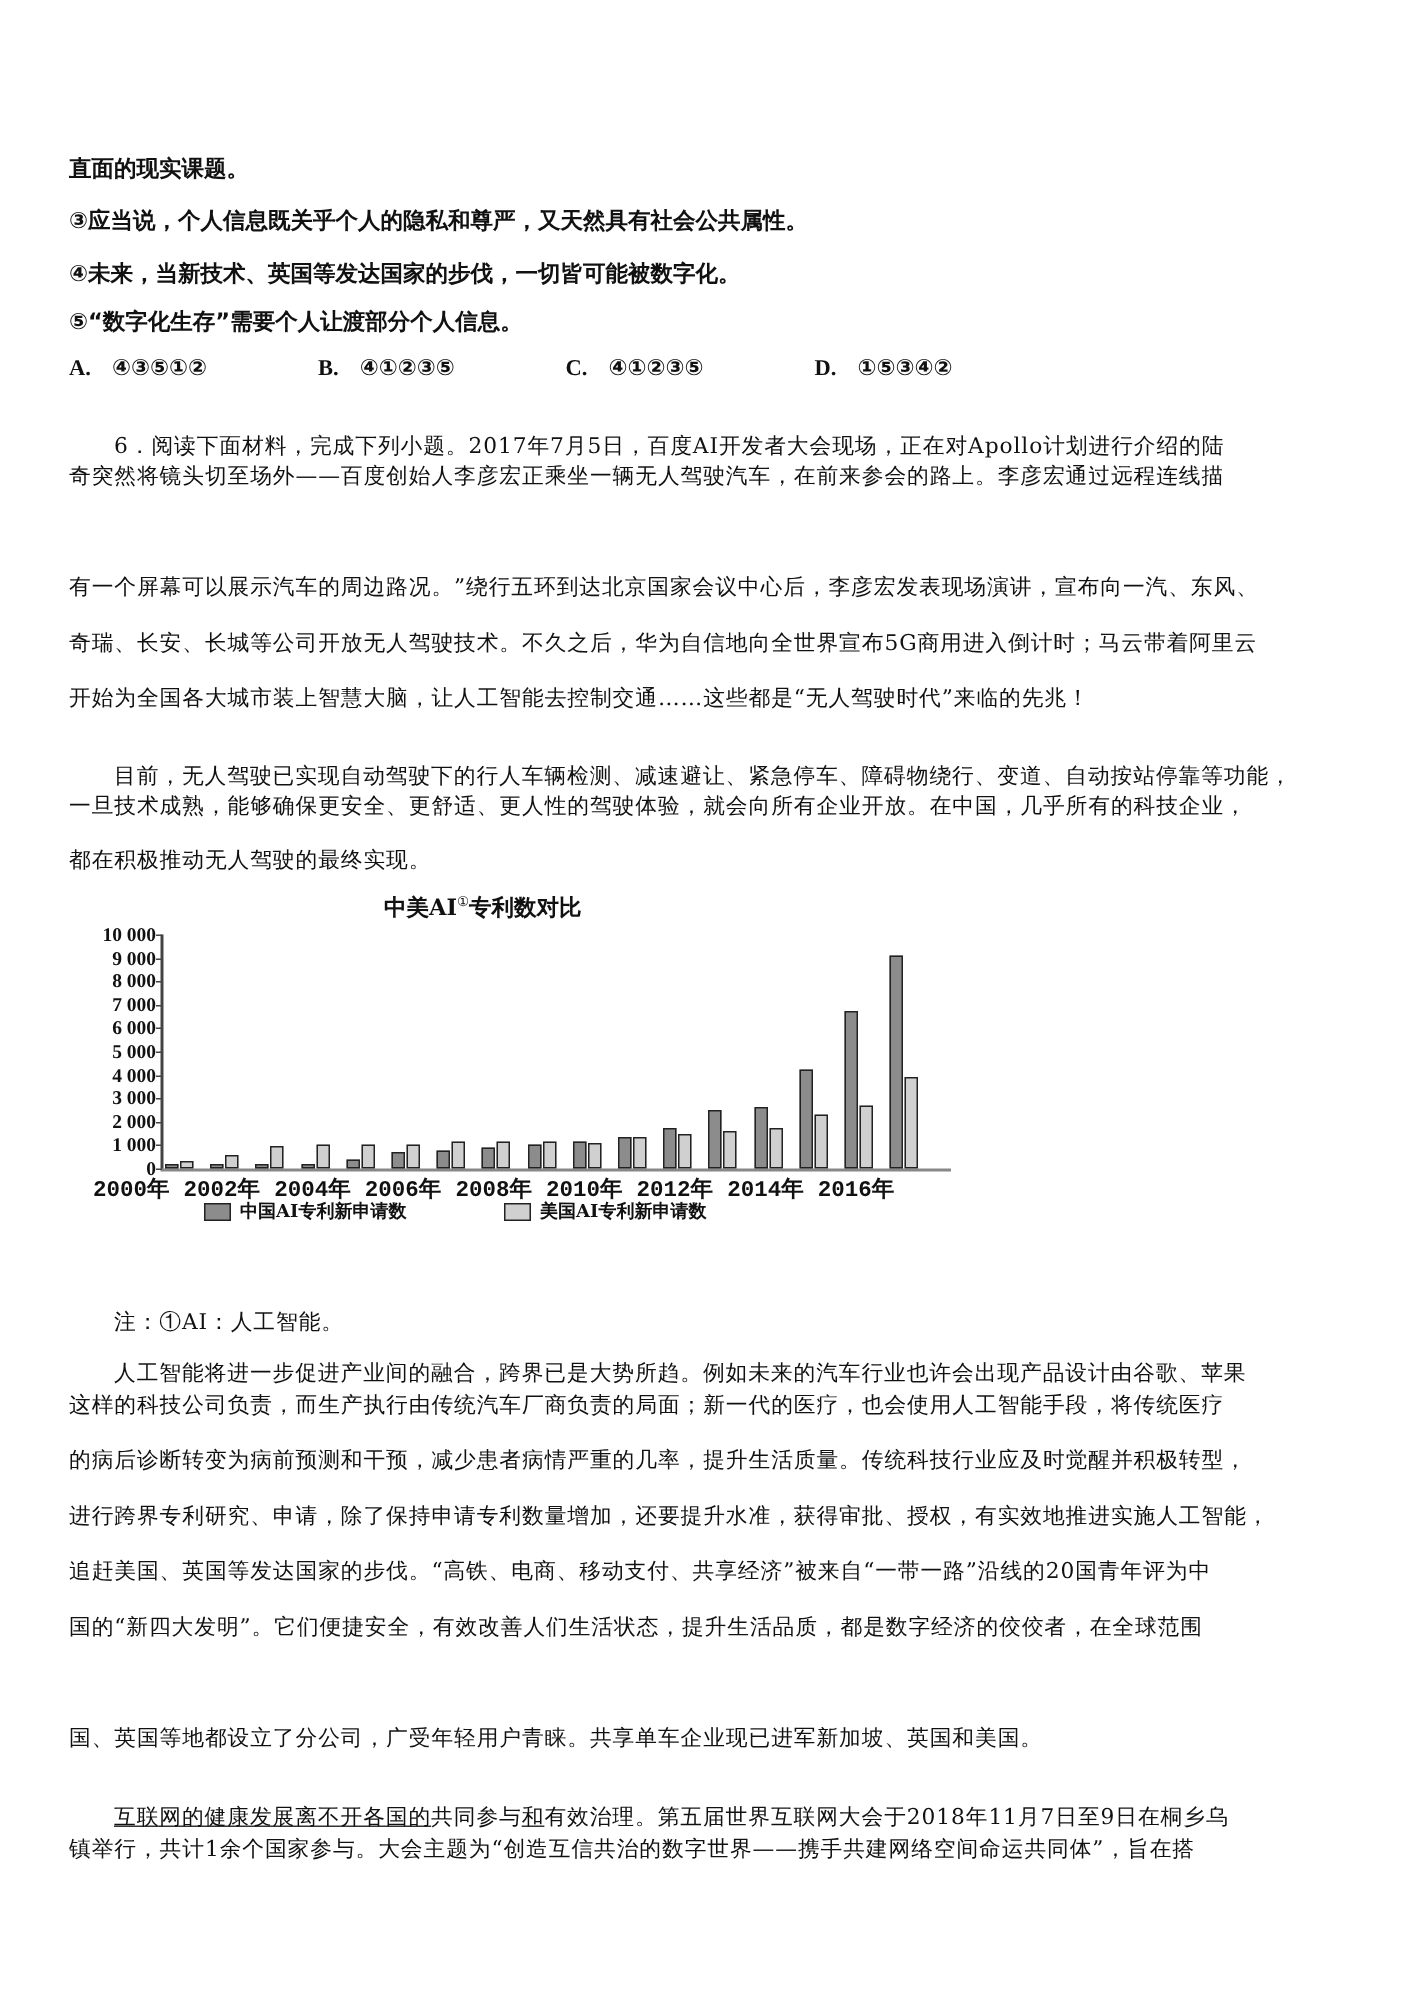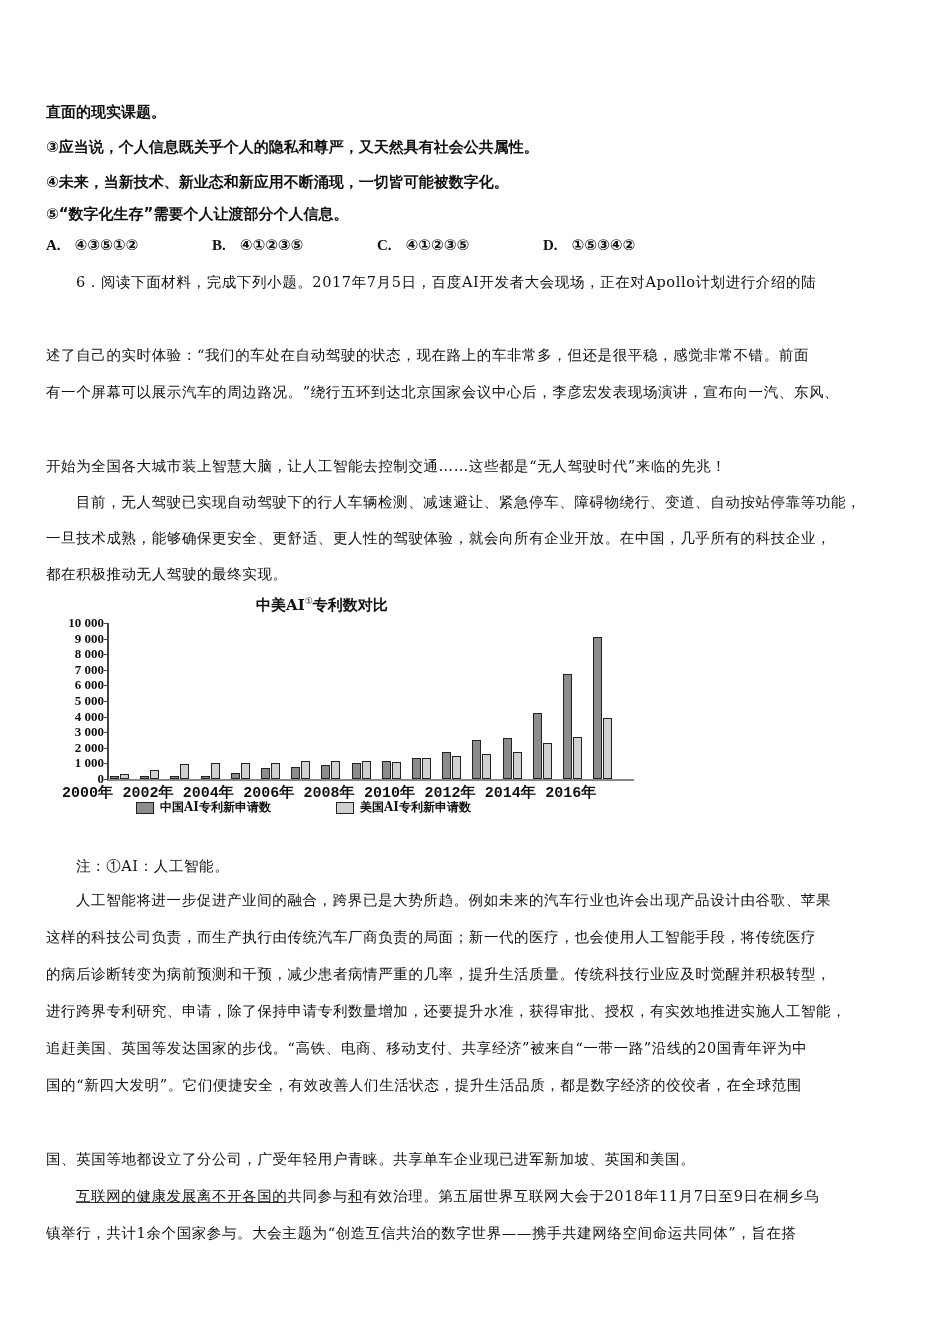--- a/index.html
+++ b/index.html
@@ -2,21 +2,21 @@
 <html><head>
 <meta charset="utf-8">
 <style>
   html, body { margin: 0; padding: 0; background: #ffffff; }
   body { width: 950px; height: 1344px; position: relative; overflow: hidden;
          font-family: "DejaVu Sans", "Liberation Sans", sans-serif; color: #111; }
   .page { position: absolute; left: 0; top: 0; width: 950px; height: 1344px; }
   .line { position: absolute; left: 46px; white-space: nowrap; font-size: 15px; line-height: 20px; }
   .bold { font-weight: bold; font-family: "DejaVu Sans", sans-serif; }
   .serif { font-family: "DejaVu Serif", "Liberation Serif", serif; font-size: 14.5px; letter-spacing: 0.6px; }
-  .indent { left: 76px; }
+  .indent { left: 76px; margin-top: 16px; }
   .options { position: absolute; left: 46px; top: 236px; font-size: 15px; font-weight: bold; font-family: "DejaVu Sans", sans-serif; }
   .opt { position: absolute; white-space: nowrap; }
   .opt .key { font-family: "Liberation Serif", serif; font-weight: bold; margin-right: 14px; }
   .u { text-decoration: underline; text-decoration-color: #333; }
   
   .chart { position: absolute; left: 46px; top: 596px; width: 590px; height: 232px; }
   .chart-title { position: absolute; left: 210px; top: 0px; font-family: "DejaVu Serif", serif; font-weight: bold; font-size: 15px; white-space: nowrap; }
   .chart-title sup { font-size: 9px; font-weight: normal; }
   .yaxis-label { position: absolute; right: 532px; font-family: "Liberation Serif", serif; font-weight: bold; font-size: 13px; line-height: 12px; text-align: right; white-space: nowrap; }
   .axis-y { position: absolute; left: 61px; top: 27px; width: 2px; height: 157px; background: #444; }
@@ -29,41 +29,42 @@
   .legend { position: absolute; top: 203px; font-family: "DejaVu Serif", serif; font-weight: bold; font-size: 12px; white-space: nowrap; display: flex; align-items: center; }
   .swatch { display: inline-block; width: 16px; height: 10px; border: 1px solid #222; margin-right: 6px; }
 </style>
 </head>
 <body>
 
 <div class="page">
 
   <div class="line bold" style="top:102px">直面的现实课题。</div>
   <div class="line bold" style="top:137px">③应当说，个人信息既关乎个人的隐私和尊严，又天然具有社会公共属性。</div>
-  <div class="line bold" style="top:172px">④未来，当新技术、新业态和新应用不断涌现，一切皆可能被数字化。</div>
+  <div class="line bold" style="top:172px">④未来，当新技术、英国等发达国家的步伐，一切皆可能被数字化。</div>
   <div class="line bold" style="top:204px">⑤“数字化生存”需要个人让渡部分个人信息。</div>
 
   <div class="options">
     <div class="opt" style="left:0px">
       <span class="key">A.</span><span>④③⑤①②</span>
     </div>
     <div class="opt" style="left:166px">
       <span class="key">B.</span><span>④①②③⑤</span>
     </div>
     <div class="opt" style="left:331px">
       <span class="key">C.</span><span>④①②③⑤</span>
     </div>
     <div class="opt" style="left:497px">
       <span class="key">D.</span><span>①⑤③④②</span>
     </div>
   </div>
 
   <div class="line serif indent" style="top:272px">6．阅读下面材料，完成下列小题。2017年7月5日，百度AI开发者大会现场，正在对Apollo计划进行介绍的陆</div>
-  <div class="line serif" style="top:345px">述了自己的实时体验：“我们的车处在自动驾驶的状态，现在路上的车非常多，但还是很平稳，感觉非常不错。前面</div>
+  <div class="line serif" style="top:308px">奇突然将镜头切至场外——百度创始人李彦宏正乘坐一辆无人驾驶汽车，在前来参会的路上。李彦宏通过远程连线描</div>
   <div class="line serif" style="top:382px">有一个屏幕可以展示汽车的周边路况。”绕行五环到达北京国家会议中心后，李彦宏发表现场演讲，宣布向一汽、东风、</div>
+  <div class="line serif" style="top:419px">奇瑞、长安、长城等公司开放无人驾驶技术。不久之后，华为自信地向全世界宣布5G商用进入倒计时；马云带着阿里云</div>
   <div class="line serif" style="top:456px">开始为全国各大城市装上智慧大脑，让人工智能去控制交通……这些都是“无人驾驶时代”来临的先兆！</div>
 
   <div class="line serif indent" style="top:492px">目前，无人驾驶已实现自动驾驶下的行人车辆检测、减速避让、紧急停车、障碍物绕行、变道、自动按站停靠等功能，</div>
   <div class="line serif" style="top:528px">一旦技术成熟，能够确保更安全、更舒适、更人性的驾驶体验，就会向所有企业开放。在中国，几乎所有的科技企业，</div>
   <div class="line serif" style="top:564px">都在积极推动无人驾驶的最终实现。</div>
 
   <div class="chart" id="chart">
     <div class="chart-title"><span>中美AI</span><sup>①</sup><span>专利数对比</span></div>
     <div class="axis-y"></div>
     <div class="axis-x"></div>

